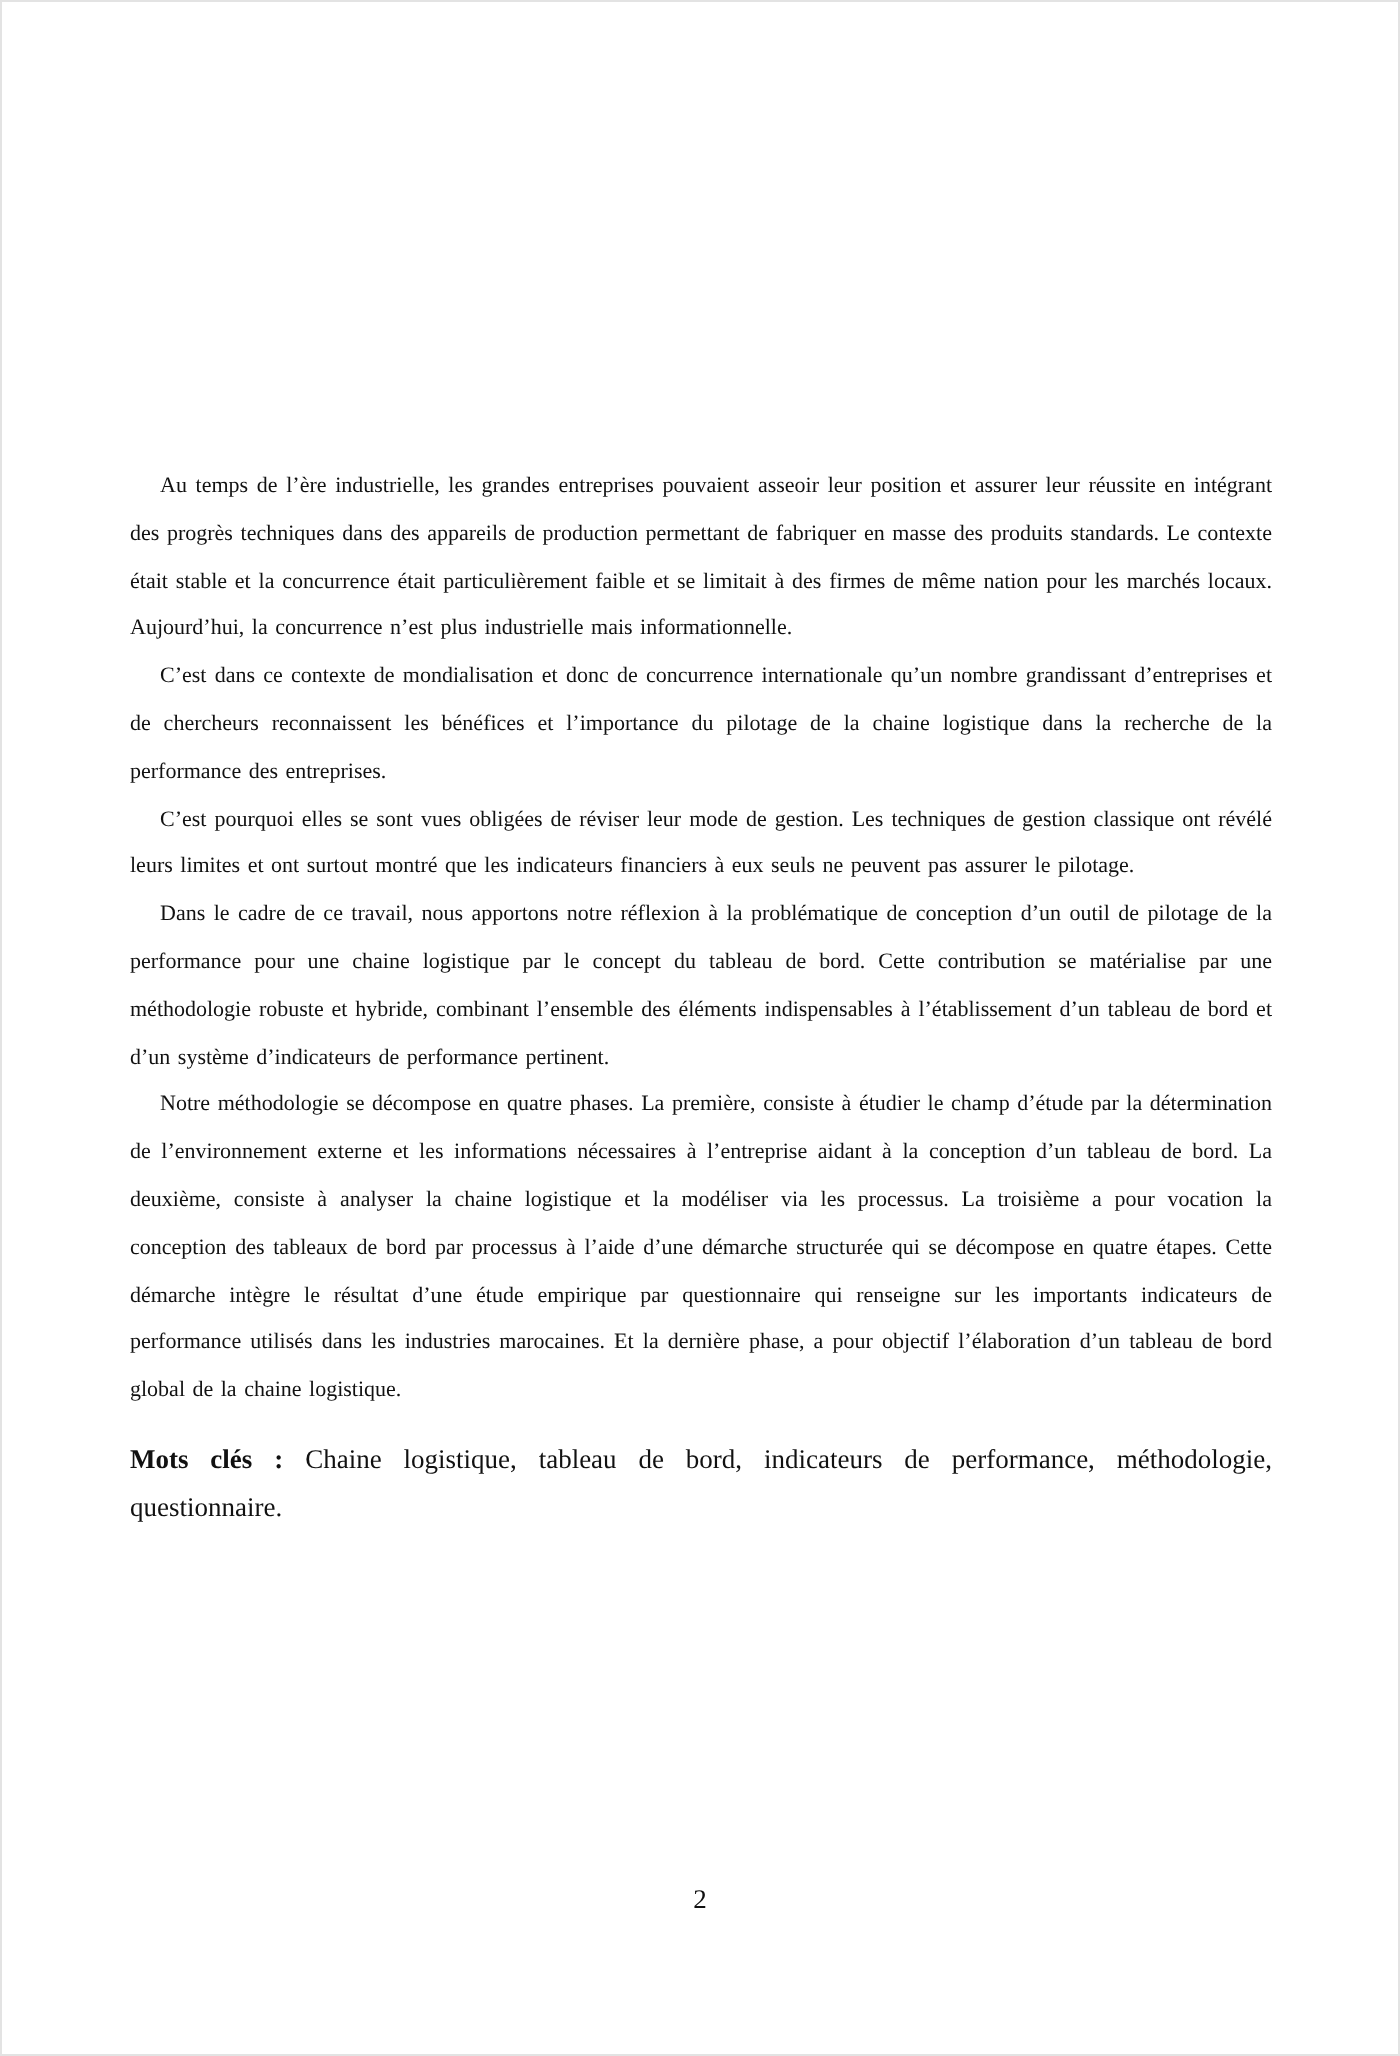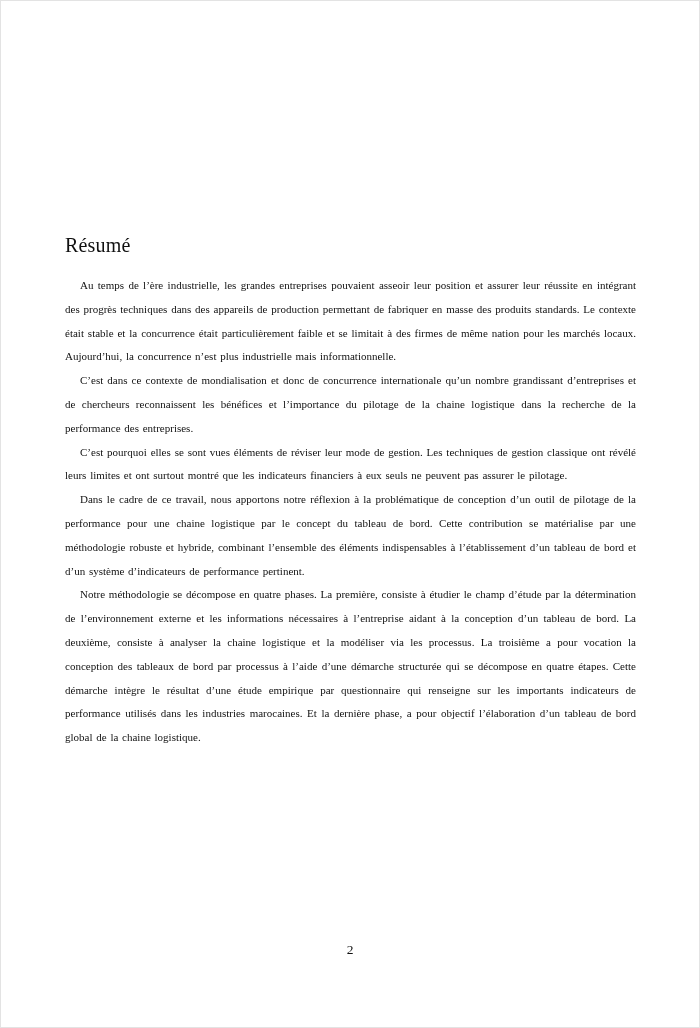--- a/index.html
+++ b/index.html
@@ -57,28 +57,28 @@
     top: 941px;
     text-align: center;
     font-size: 13.5px;
   }
 </style>
 </head>
 <body>
 
 <div class="page">
   <div class="text-block">
-    <h1 class="doc-heading">Résumé</h1>
 
     <p class="doc-para">Au temps de l’ère industrielle, les grandes entreprises pouvaient asseoir leur position et assurer leur réussite en intégrant des progrès techniques dans des appareils de production permettant de fabriquer en masse des produits standards. Le contexte était stable et la concurrence était particulièrement faible et se limitait à des firmes de même nation pour les marchés locaux. Aujourd’hui, la concurrence n’est plus industrielle mais informationnelle.</p>
 
     <p class="doc-para">C’est dans ce contexte de mondialisation et donc de concurrence internationale qu’un nombre grandissant d’entreprises et de chercheurs reconnaissent les bénéfices et l’importance du pilotage de la chaine logistique dans la recherche de la performance des entreprises.</p>
 
-    <p class="doc-para">C’est pourquoi elles se sont vues éléments de réviser leur mode de gestion. Les techniques de gestion classique ont révélé leurs limites et ont surtout montré que les  indicateurs financiers à eux seuls ne peuvent pas assurer le pilotage.</p>
+    <p class="doc-para">C’est pourquoi elles se sont vues obligées de réviser leur mode de gestion. Les techniques de gestion classique ont révélé leurs limites et ont surtout montré que les  indicateurs financiers à eux seuls ne peuvent pas assurer le pilotage.</p>
 
     <p class="doc-para">Dans le cadre de ce travail, nous apportons notre réflexion à la problématique  de conception d’un outil de pilotage de la performance pour une chaine logistique par le concept du tableau de bord. Cette contribution se matérialise par une méthodologie robuste et hybride, combinant l’ensemble des éléments indispensables à l’établissement d’un tableau de bord et d’un système d’indicateurs de performance pertinent.</p>
 
     <p class="doc-para">Notre méthodologie se décompose en quatre phases. La première, consiste à étudier le champ d’étude par la détermination de l’environnement externe et les  informations nécessaires à l’entreprise aidant à la conception d’un tableau de bord. La deuxième, consiste à analyser la chaine logistique et la modéliser via les processus. La troisième a pour vocation la conception des tableaux de bord par processus à l’aide d’une démarche structurée qui se décompose en quatre étapes. Cette démarche intègre le résultat d’une étude empirique par questionnaire qui renseigne sur les importants indicateurs de performance utilisés dans les industries marocaines. Et la dernière phase, a pour objectif l’élaboration d’un tableau de bord global de la chaine logistique.</p>
 
+    <p class="keywords-para"><span class="keywords-label">Mots clés :</span><span> Chaine logistique, tableau de bord, indicateurs de performance, méthodologie, questionnaire.</span></p>
   </div>
 
   <div class="page-number">2</div>
 </div>
 
 </body></html>

